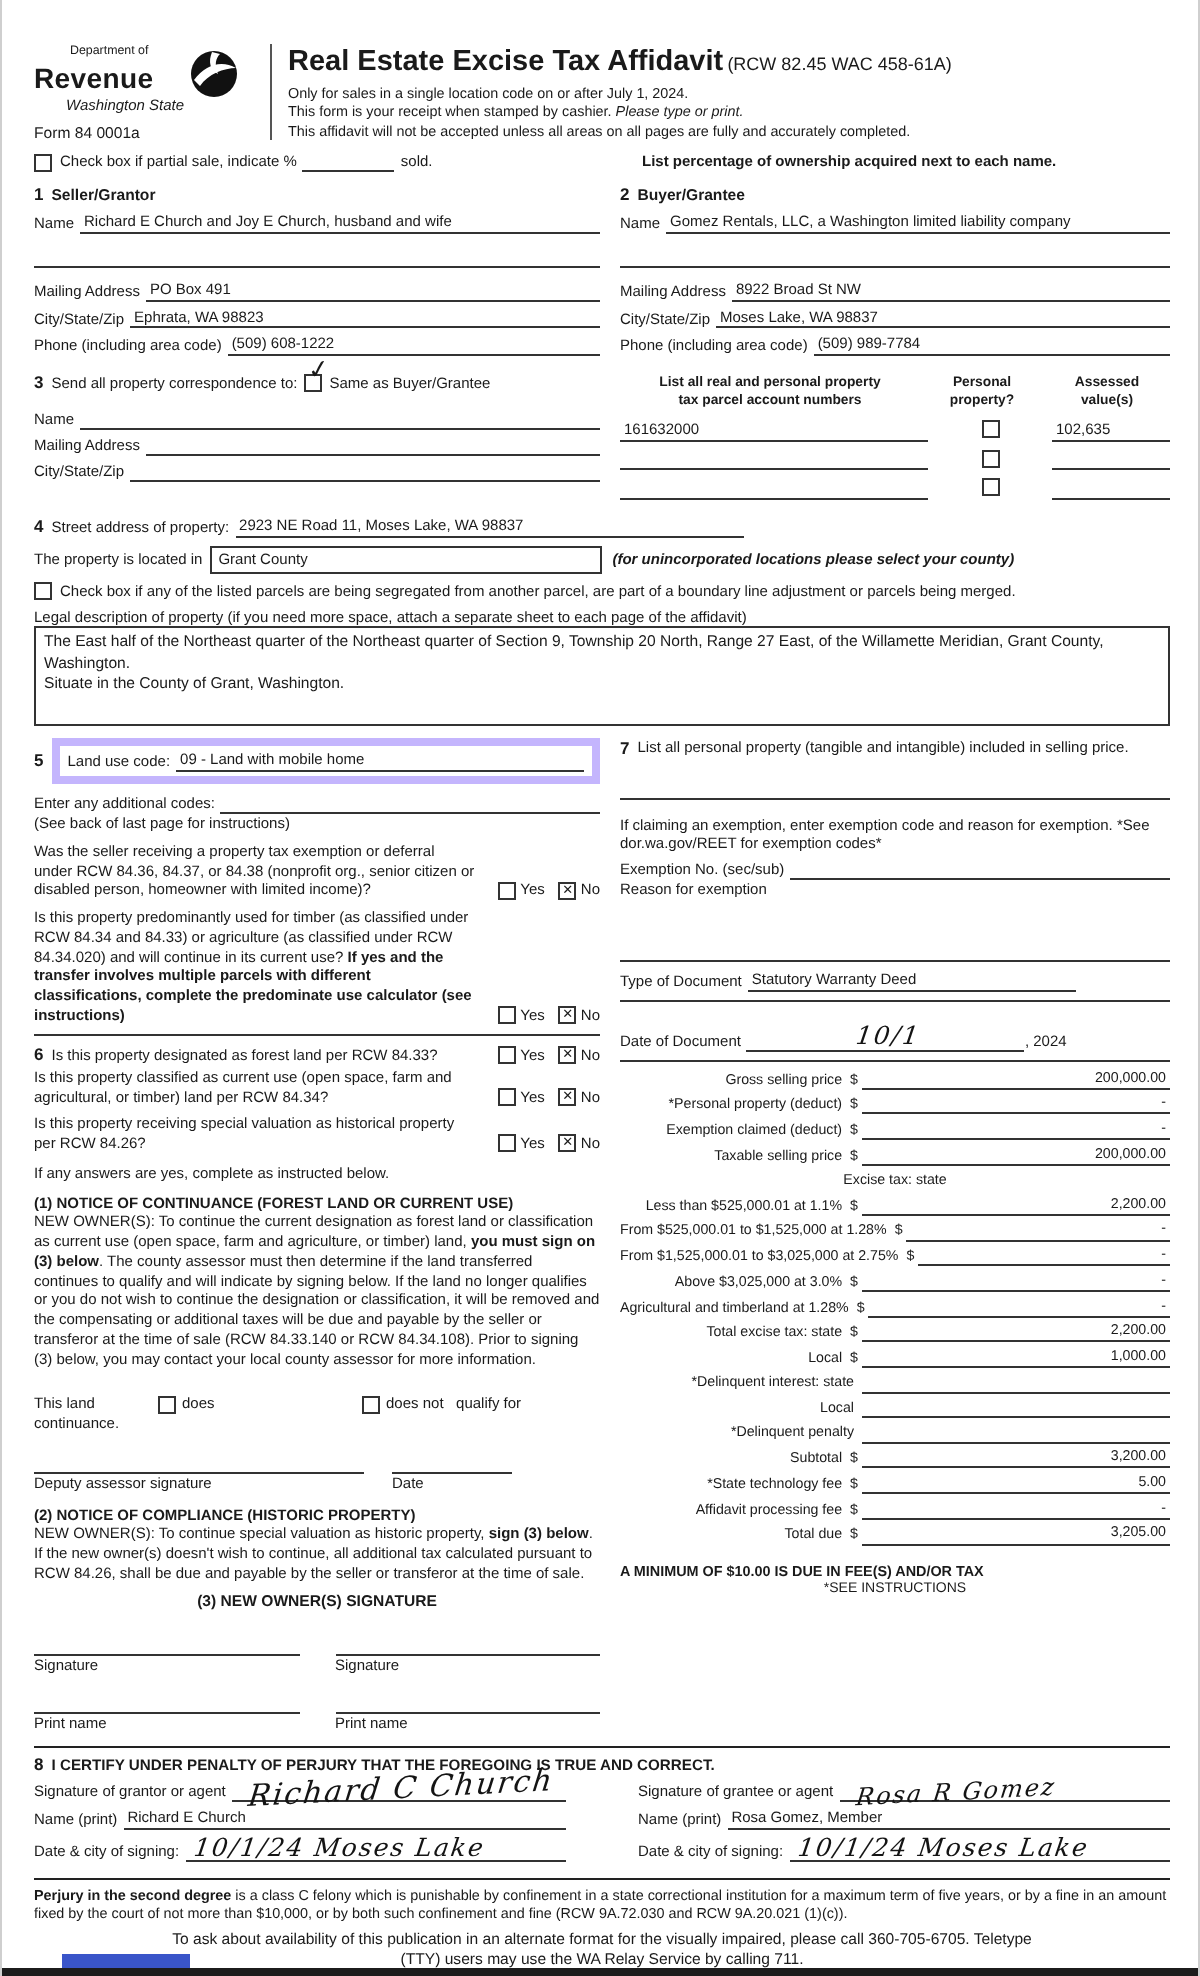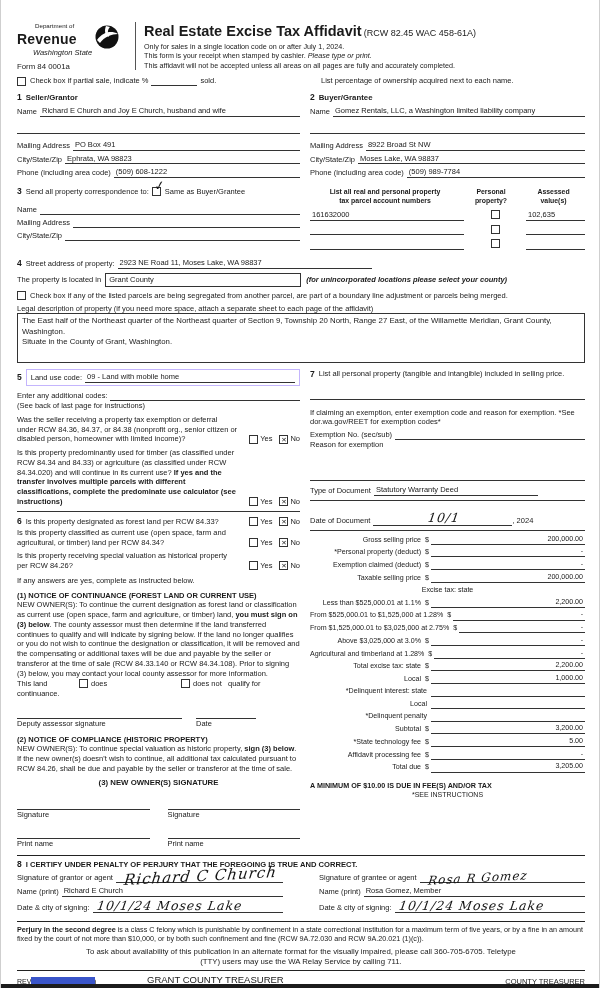--- a/index.html
+++ b/index.html
@@ -53,21 +53,21 @@
   .ptable{margin-top:2px;}
   .phead{display:flex;font-weight:bold;font-size:6.9px;text-align:center;}
   .prow{display:flex;align-items:flex-end;margin-top:4px;}
   .pc1{flex:0 0 150px;}
   .pc2{flex:0 0 62px;text-align:center;}
   .pc3{flex:1;}
   .pline{border-bottom:1px solid #333;padding:0 2px;min-height:9px;}
   
   .boxed{border:1px solid #333;padding:1px 3px;}
   .legalbox{border:1px solid #333;padding:2px 4px;min-height:44px;font-size:7.8px;}
-  .landusebox{border:1px solid #c4b5fd;padding:2px 4px;display:flex;align-items:flex-end;flex:1;}
+  .landusebox{border:4px solid #c4b5fd;padding:2px 4px;display:flex;align-items:flex-end;flex:1;}
   
   .taxrow{display:flex;align-items:flex-end;justify-content:flex-end;margin-top:2.5px;}
   .taxlbl{white-space:nowrap;text-align:right;font-size:7.1px;}
   .dollar{margin:0 2px 0 4px;font-size:7.1px;}
   .taxfill{flex:0 1 150px;min-width:52px;border-bottom:1px solid #333;text-align:right;
            font-size:7.1px;padding:0 2px;min-height:9px;}
   .taxhdr{text-align:center;font-size:7.1px;margin-top:3px;}
   .minimum{text-align:left;font-weight:bold;font-size:7.2px;margin-top:8px;}
   .minimum2{text-align:center;font-size:7px;font-weight:normal;}
   
@@ -117,21 +117,21 @@
     </div>
   </div>
 
   <div class="row" style="align-items:flex-end;">
     <div style="flex:0 0 300px;display:flex;align-items:flex-end;">
       <span class="cb"></span>
       <span style="margin-left:4px;">Check box if partial sale, indicate %</span>
       <span style="display:inline-block;width:46px;border-bottom:1px solid #333;margin:0 3px;"></span>
       <span>sold.</span>
     </div>
-    <div style="flex:1;padding-left:4px;">List percentage of ownership acquired next to each name.</div>
+    <div style="flex:1;padding-left:4px;font-weight:bold;">List percentage of ownership acquired next to each name.</div>
   </div>
 
   <div class="cols" style="margin-top:6px;">
     <div class="colL">
       <div><span class="secnum">1</span><span class="sechead">Seller/Grantor</span></div>
       <div class="fline">
           <span class="lbl">Name</span>
           <span class="fill"><span>Richard E Church and Joy E Church, husband and wife</span></span>
         </div>
       <div class="fline" style="margin-top:7px;">
@@ -313,21 +313,21 @@
           <span class="cb"></span>
             <span>Yes</span>
           <span class="cb">✕</span>
             <span>No</span>
         </span>
       </div>
       <div style="margin-top:5px;">If any answers are yes, complete as instructed below.</div>
 
       <div class="b" style="margin-top:5px;">(1) NOTICE OF CONTINUANCE (FOREST LAND OR CURRENT USE)</div>
       <div><span>NEW OWNER(S): To continue the current designation as forest land or classification as current use (open space, farm and agriculture, or timber) land, </span><span class="b">you must sign on (3) below</span><span>. The county assessor must then determine if the land transferred continues to qualify and will indicate by signing below. If the land no longer qualifies or you do not wish to continue the designation or classification, it will be removed and the compensating or additional taxes will be due and payable by the seller or transferor at the time of sale (RCW 84.33.140 or RCW 84.34.108). Prior to signing (3) below, you may contact your local county assessor for more information.</span></div>
-      <div class="row" style="margin-top:1px;align-items:flex-start;">
+      <div class="row" style="margin-top:13px;align-items:flex-end;">
         <span style="flex:0 0 62px;">This land</span>
         <span class="cb"></span>
         <span style="margin-left:3px;flex:0 0 90px;">does</span>
         <span class="cb"></span>
         <span style="margin-left:3px;white-space:pre;">does not   qualify for</span>
       </div>
       <div>continuance.</div>
       <div class="row" style="margin-top:10px;gap:14px;">
         <div style="flex:0 0 165px;">
           <div style="border-bottom:1px solid #333;min-height:9px;"></div>

